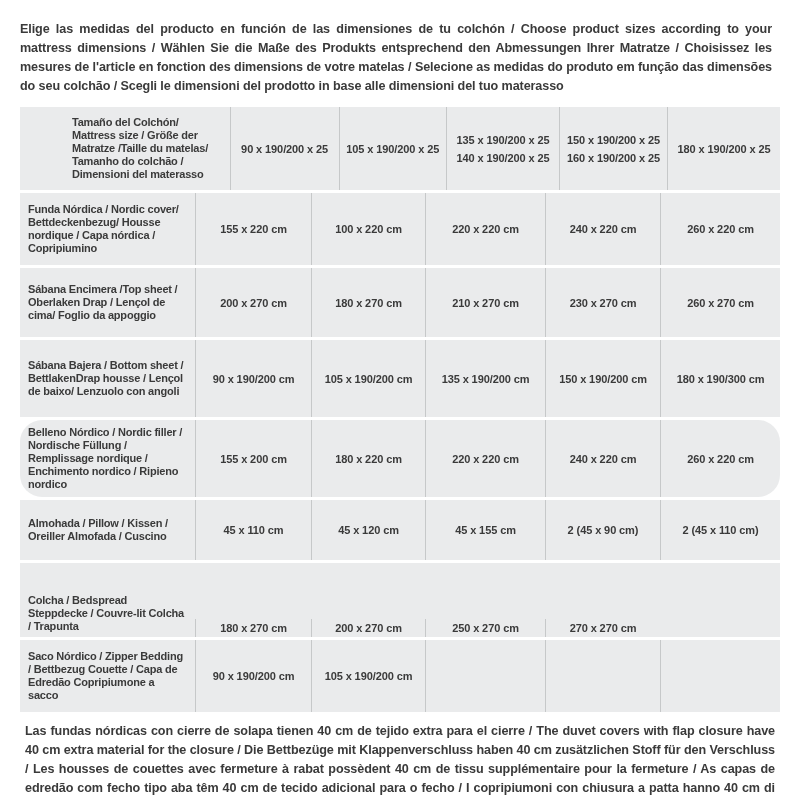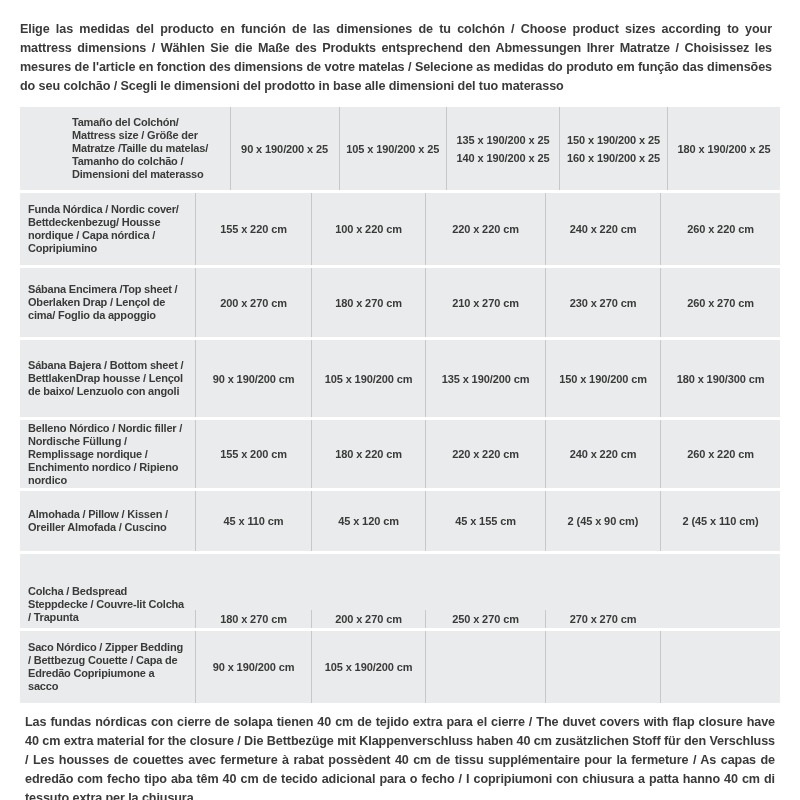--- a/index.html
+++ b/index.html
@@ -31,21 +31,21 @@
   .trow {
     display:flex;
     background:var(--row-bg);
     margin-bottom:3px;
   }
   
   .trow:nth-child(1){height:83px;padding-left:44px;}
   .trow:nth-child(2){height:72px;}
   .trow:nth-child(3){height:69px;}
   .trow:nth-child(4){height:77px;}
-  .trow:nth-child(5){height:68px;}
+  .trow:nth-child(5){height:77px;border-radius:22px;}
   .trow:nth-child(6){height:60px;}
   .trow:nth-child(7){height:74px;align-items:flex-end;}
   .trow:nth-child(8){height:72px;}
   .cell {
     display:flex;
     flex-direction:column;
     justify-content:center;
     font-size:11px;
     font-weight:bold;
     color:var(--text);

